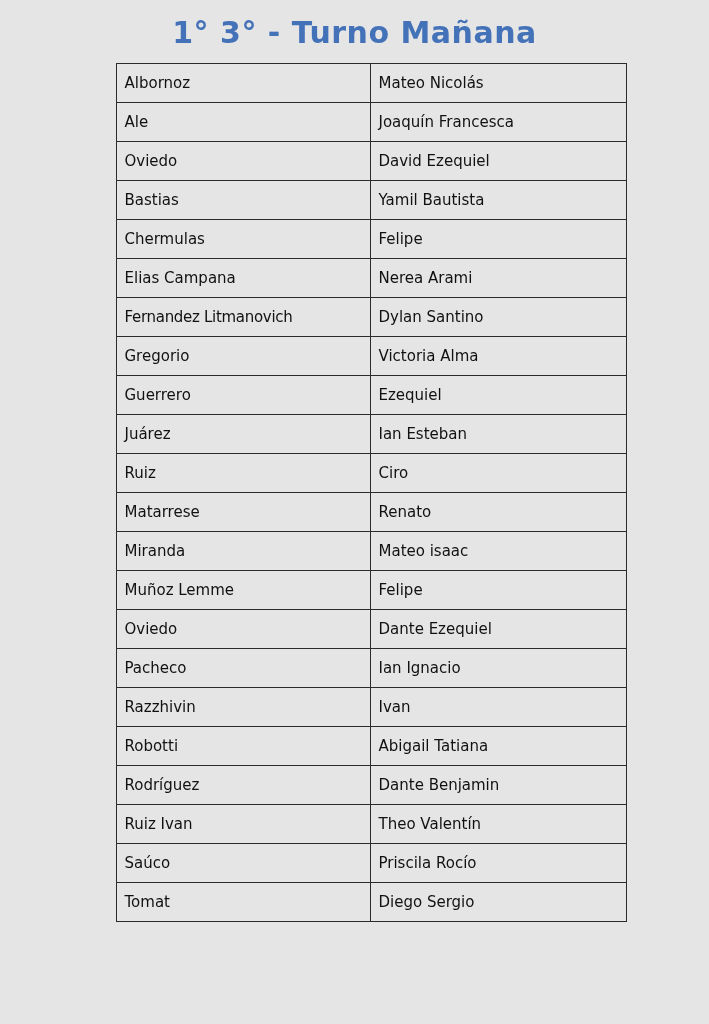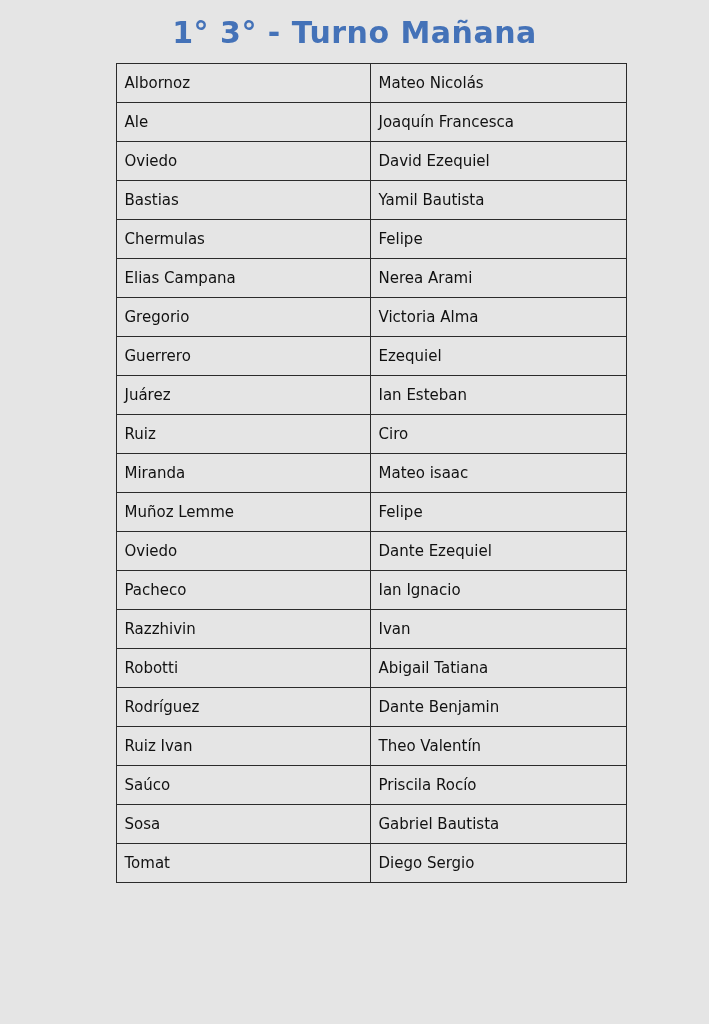--- a/index.html
+++ b/index.html
@@ -90,34 +90,42 @@
           </tr>
           <tr>
             <td class="col-last">Chermulas</td>
             <td class="col-first">Felipe</td>
           </tr>
           <tr>
             <td class="col-last">Elias Campana</td>
             <td class="col-first">Nerea Arami</td>
           </tr>
           <tr>
+            <td class="col-last shrink">Fernandez Litmanovich</td>
+            <td class="col-first">Dylan Santino</td>
+          </tr>
+          <tr>
             <td class="col-last">Gregorio</td>
             <td class="col-first">Victoria Alma</td>
           </tr>
           <tr>
             <td class="col-last">Guerrero</td>
             <td class="col-first">Ezequiel</td>
           </tr>
           <tr>
             <td class="col-last">Juárez</td>
             <td class="col-first">Ian Esteban</td>
           </tr>
           <tr>
             <td class="col-last">Ruiz</td>
             <td class="col-first">Ciro</td>
+          </tr>
+          <tr>
+            <td class="col-last">Matarrese</td>
+            <td class="col-first">Renato</td>
           </tr>
           <tr>
             <td class="col-last">Miranda</td>
             <td class="col-first">Mateo isaac</td>
           </tr>
           <tr>
             <td class="col-last">Muñoz Lemme</td>
             <td class="col-first">Felipe</td>
           </tr>
           <tr>
@@ -142,24 +150,20 @@
           </tr>
           <tr>
             <td class="col-last">Ruiz Ivan</td>
             <td class="col-first">Theo Valentín</td>
           </tr>
           <tr>
             <td class="col-last">Saúco</td>
             <td class="col-first">Priscila Rocío</td>
           </tr>
           <tr>
-            <td class="col-last">Sosa</td>
-            <td class="col-first">Gabriel Bautista</td>
-          </tr>
-          <tr>
             <td class="col-last">Tomat</td>
             <td class="col-first">Diego Sergio</td>
           </tr>
         </tbody>
     </table>
   </div>
 
 </div>
 
 </body></html>

